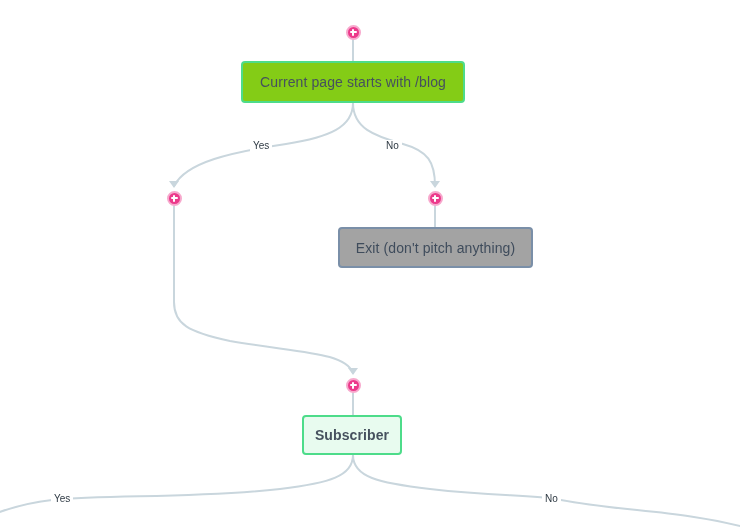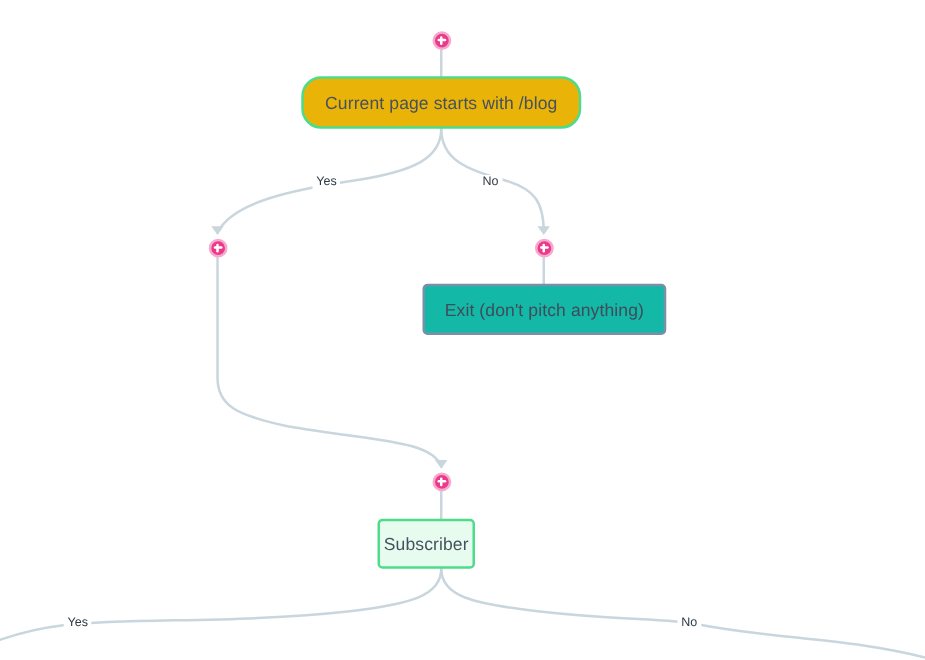--- a/index.html
+++ b/index.html
@@ -99,29 +99,29 @@
         <path d="M 353 455 C 353 476 330 483 280 489 C 190 499 110 494 52 500 C 26 503 10 508 -6 514" fill="none" stroke="#c9d6dd" stroke-width="2" stroke-linecap="round"></path>
         <path d="M 353 455 C 353 477 378 483 430 489 C 500 497 530 494 561 500 C 625 512 680 510 748 528" fill="none" stroke="#c9d6dd" stroke-width="2" stroke-linecap="round"></path>
       </g>
     <g id="arrow-group">
         <path d="M 169 181 L 174 188 L 179 181 Z" fill="#c9d6dd"></path>
         <path d="M 430 181 L 435 188 L 440 181 Z" fill="#c9d6dd"></path>
         <path d="M 348 368 L 353 375 L 358 368 Z" fill="#c9d6dd"></path>
       </g>
   </svg>
 
-  <div class="node node-condition" style="left: 241px; top: 61px; width: 224px; height: 42px; border-color: rgb(77, 220, 138); background: #eab308; color: rgb(70, 81, 94); border-radius: 16px;">
+  <div class="node node-condition" style="left: 241px; top: 61px; width: 224px; height: 42px; border-color: rgb(77, 220, 138); background: #84cc16; color: rgb(70, 81, 94);">
     <span>Current page starts with /blog</span>
   </div>
 
-  <div class="node node-exit" style="left: 338px; top: 227px; width: 195px; height: 41px; border-color: rgb(122, 143, 168); background: #14b8a6;">
+  <div class="node node-exit" style="left: 338px; top: 227px; width: 195px; height: 41px; border-color: rgb(122, 143, 168); background: #a3a3a3;">
     <span>Exit (don't pitch anything)</span>
   </div>
 
-  <div class="node node-condition" style="left: 302px; top: 415px; width: 78px; height: 40px; border-color: rgb(77, 220, 138); background: rgb(232, 251, 239); color: rgb(70, 81, 94);">
+  <div class="node node-condition" style="left: 302px; top: 415px; width: 100px; height: 40px; border-color: rgb(77, 220, 138); background: rgb(232, 251, 239); color: rgb(70, 81, 94); font-weight: bold;">
     <span>Subscriber</span>
   </div>
 
   <div class="plus-handle" style="left: 345.5px; top: 24.5px; background: rgb(236, 58, 139); border-color: rgb(247, 169, 205);"></div>
   <div class="plus-handle" style="left: 166.5px; top: 190.5px; background: rgb(236, 58, 139); border-color: rgb(247, 169, 205);"></div>
   <div class="plus-handle" style="left: 427.5px; top: 190.5px; background: rgb(236, 58, 139); border-color: rgb(247, 169, 205);"></div>
   <div class="plus-handle" style="left: 345.5px; top: 377.5px; background: rgb(236, 58, 139); border-color: rgb(247, 169, 205);"></div>
 
   <div class="edge-label" style="left: 250px; top: 140px;">Yes</div>
   <div class="edge-label" style="left: 383px; top: 140px;">No</div>

